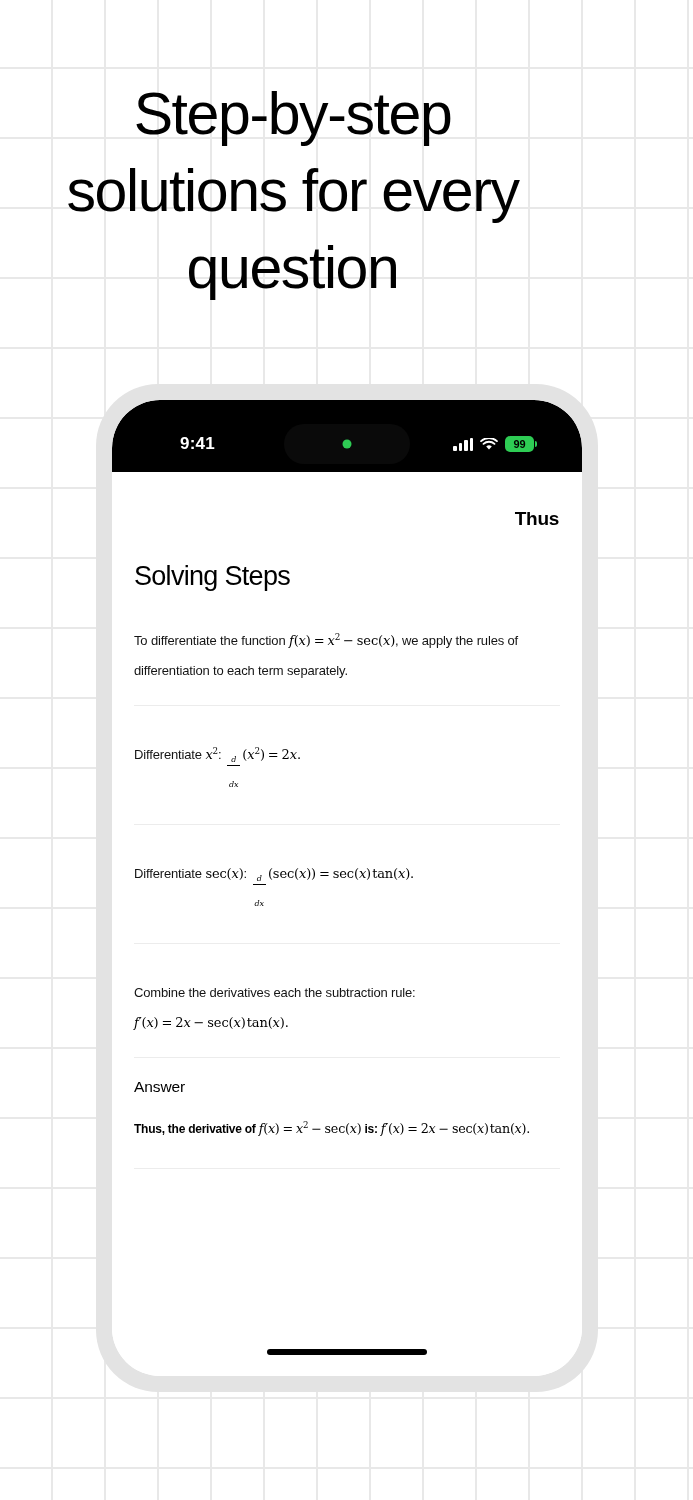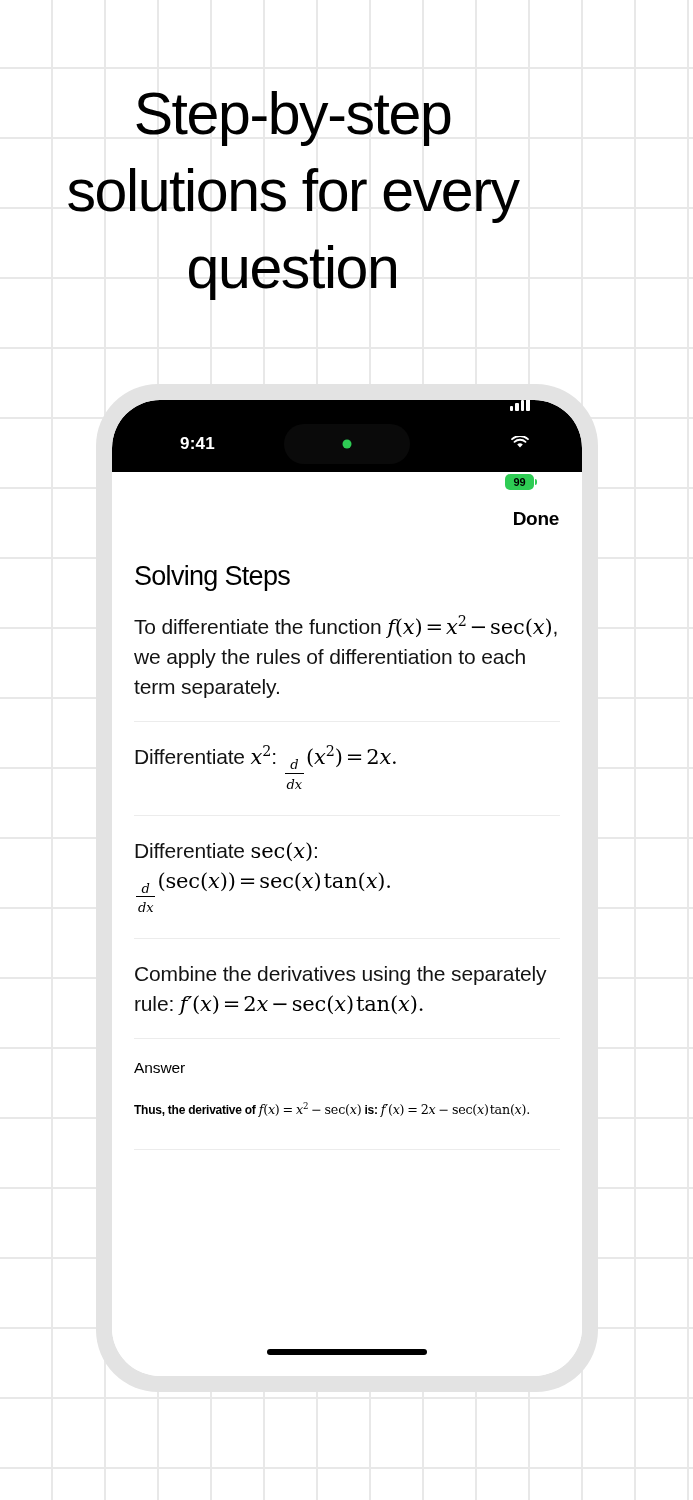--- a/index.html
+++ b/index.html
@@ -108,22 +108,21 @@
     background: #2ecc54;
   }
 
   #status-right {
     position: absolute;
     right: 48px;
     top: 44px;
     transform: translateY(-50%);
     display: flex;
     align-items: center;
-    gap: 25px;
-    flex-direction: column;
+    gap: 7px;
   }
 
   .bars { display:flex; align-items:flex-end; gap:2px; height:13px; }
   .bars i { display:block; width:3.5px; background:#ffffff; border-radius:1px; }
   .bars i:nth-child(1){ height:5px; }
   .bars i:nth-child(2){ height:8px; }
   .bars i:nth-child(3){ height:11px; }
   .bars i:nth-child(4){ height:13px; }
 
   .wifi { width:18px; height:13px; }
@@ -191,24 +190,25 @@
     color: #000000;
   }
 
   .step {
     padding: 20px 0 19px 0;
     border-bottom: 1.3px solid #ececec;
   }
   .step:first-of-type { padding-top: 23px; }
 
   .step-text {
-    font-size: 21px;
+    font-size: 13px;
     line-height: 30px;
     color: #141414;
     letter-spacing: -0.15px;
+    margin-top: 14px;
   }
 
   #answer-label {
     padding-top: 20px;
     font-size: 15.5px;
     font-weight: 400;
     color: #000000;
     letter-spacing: -0.1px;
   }
 
@@ -248,21 +248,21 @@
   .frac {
     display: inline-flex;
     flex-direction: column;
     align-items: center;
     vertical-align: -0.42em;
     font-size: 0.62em;
     line-height: 1.08;
     margin: 0 2px;
   }
   .frac > .num { padding: 0 2px; }
-  .frac > .den { padding: 4px 2px; border-top: 1px solid #000; }
+  .frac > .den { padding: 15px 2px; border-top: 1px solid #000; }
 
   
   #answer-text .m { font-size: 1.06em; }
 
   
   #home-indicator {
     position: absolute;
     bottom: 21px;
     left: 50%;
     transform: translateX(-50%);
@@ -304,21 +304,21 @@
         </svg>
         <div class="battery">
           <span>99</span>
         </div>
       </div>
     </div>
 
     <div id="sheet">
 
       <div id="done-row">
-        <button id="done-button">Done</button>
+        <button id="done-button">Thus</button>
       </div>
 
       <div id="page-title">Solving Steps</div>
 
       <div class="step">
         <div class="step-text">
           <span>To differentiate the function </span><span class="m"><span class="mi">f</span>(<span class="mi">x</span>)<span class="mo">=</span><span class="mi">x</span><sup>2</sup><span class="mo">−</span><span class="mop">sec</span>(<span class="mi">x</span>)</span><span>, we apply the rules of differentiation to each term separately.</span>
         </div>
       </div>
 
@@ -335,21 +335,21 @@
         <div class="step-text">
           <span>Differentiate </span><span class="m"><span class="mop">sec</span>(<span class="mi">x</span>)</span><span>: </span><span class="m"><span class="frac">
                 <span class="num mi">d</span>
                 <span class="den"><span class="mi">dx</span></span>
               </span>(<span class="mop">sec</span>(<span class="mi">x</span>))<span class="mo">=</span></span><span class="m"><span class="mop">sec</span>(<span class="mi">x</span>) <span class="mop">tan</span>(<span class="mi">x</span>).</span>
         </div>
       </div>
 
       <div class="step">
         <div class="step-text">
-          <span>Combine the derivatives using the separately rule: </span><span class="m"><span class="mi">f</span><span class="mi">′</span>(<span class="mi">x</span>)<span class="mo">=</span><span class="mn">2</span><span class="mi">x</span><span class="mo">−</span><span class="mop">sec</span>(<span class="mi">x</span>) <span class="mop">tan</span>(<span class="mi">x</span>).</span>
+          <span>Combine the derivatives each the subtraction rule: </span><span class="m"><span class="mi">f</span><span class="mi">′</span>(<span class="mi">x</span>)<span class="mo">=</span><span class="mn">2</span><span class="mi">x</span><span class="mo">−</span><span class="mop">sec</span>(<span class="mi">x</span>) <span class="mop">tan</span>(<span class="mi">x</span>).</span>
         </div>
       </div>
 
       <div id="answer-label">Answer</div>
 
       <div id="answer-block">
         <div id="answer-text">
           <span>Thus, the derivative of </span><span class="m"><span class="mi">f</span>(<span class="mi">x</span>)<span class="mo">=</span><span class="mi">x</span><sup>2</sup><span class="mo">−</span><span class="mop">sec</span>(<span class="mi">x</span>)</span><span> is: </span><span class="m"><span class="mi">f</span><span class="mi">′</span>(<span class="mi">x</span>)<span class="mo">=</span><span class="mn">2</span><span class="mi">x</span><span class="mo">−</span></span><span class="m"><span class="mop">sec</span>(<span class="mi">x</span>) <span class="mop">tan</span>(<span class="mi">x</span>).</span>
         </div>
       </div>

